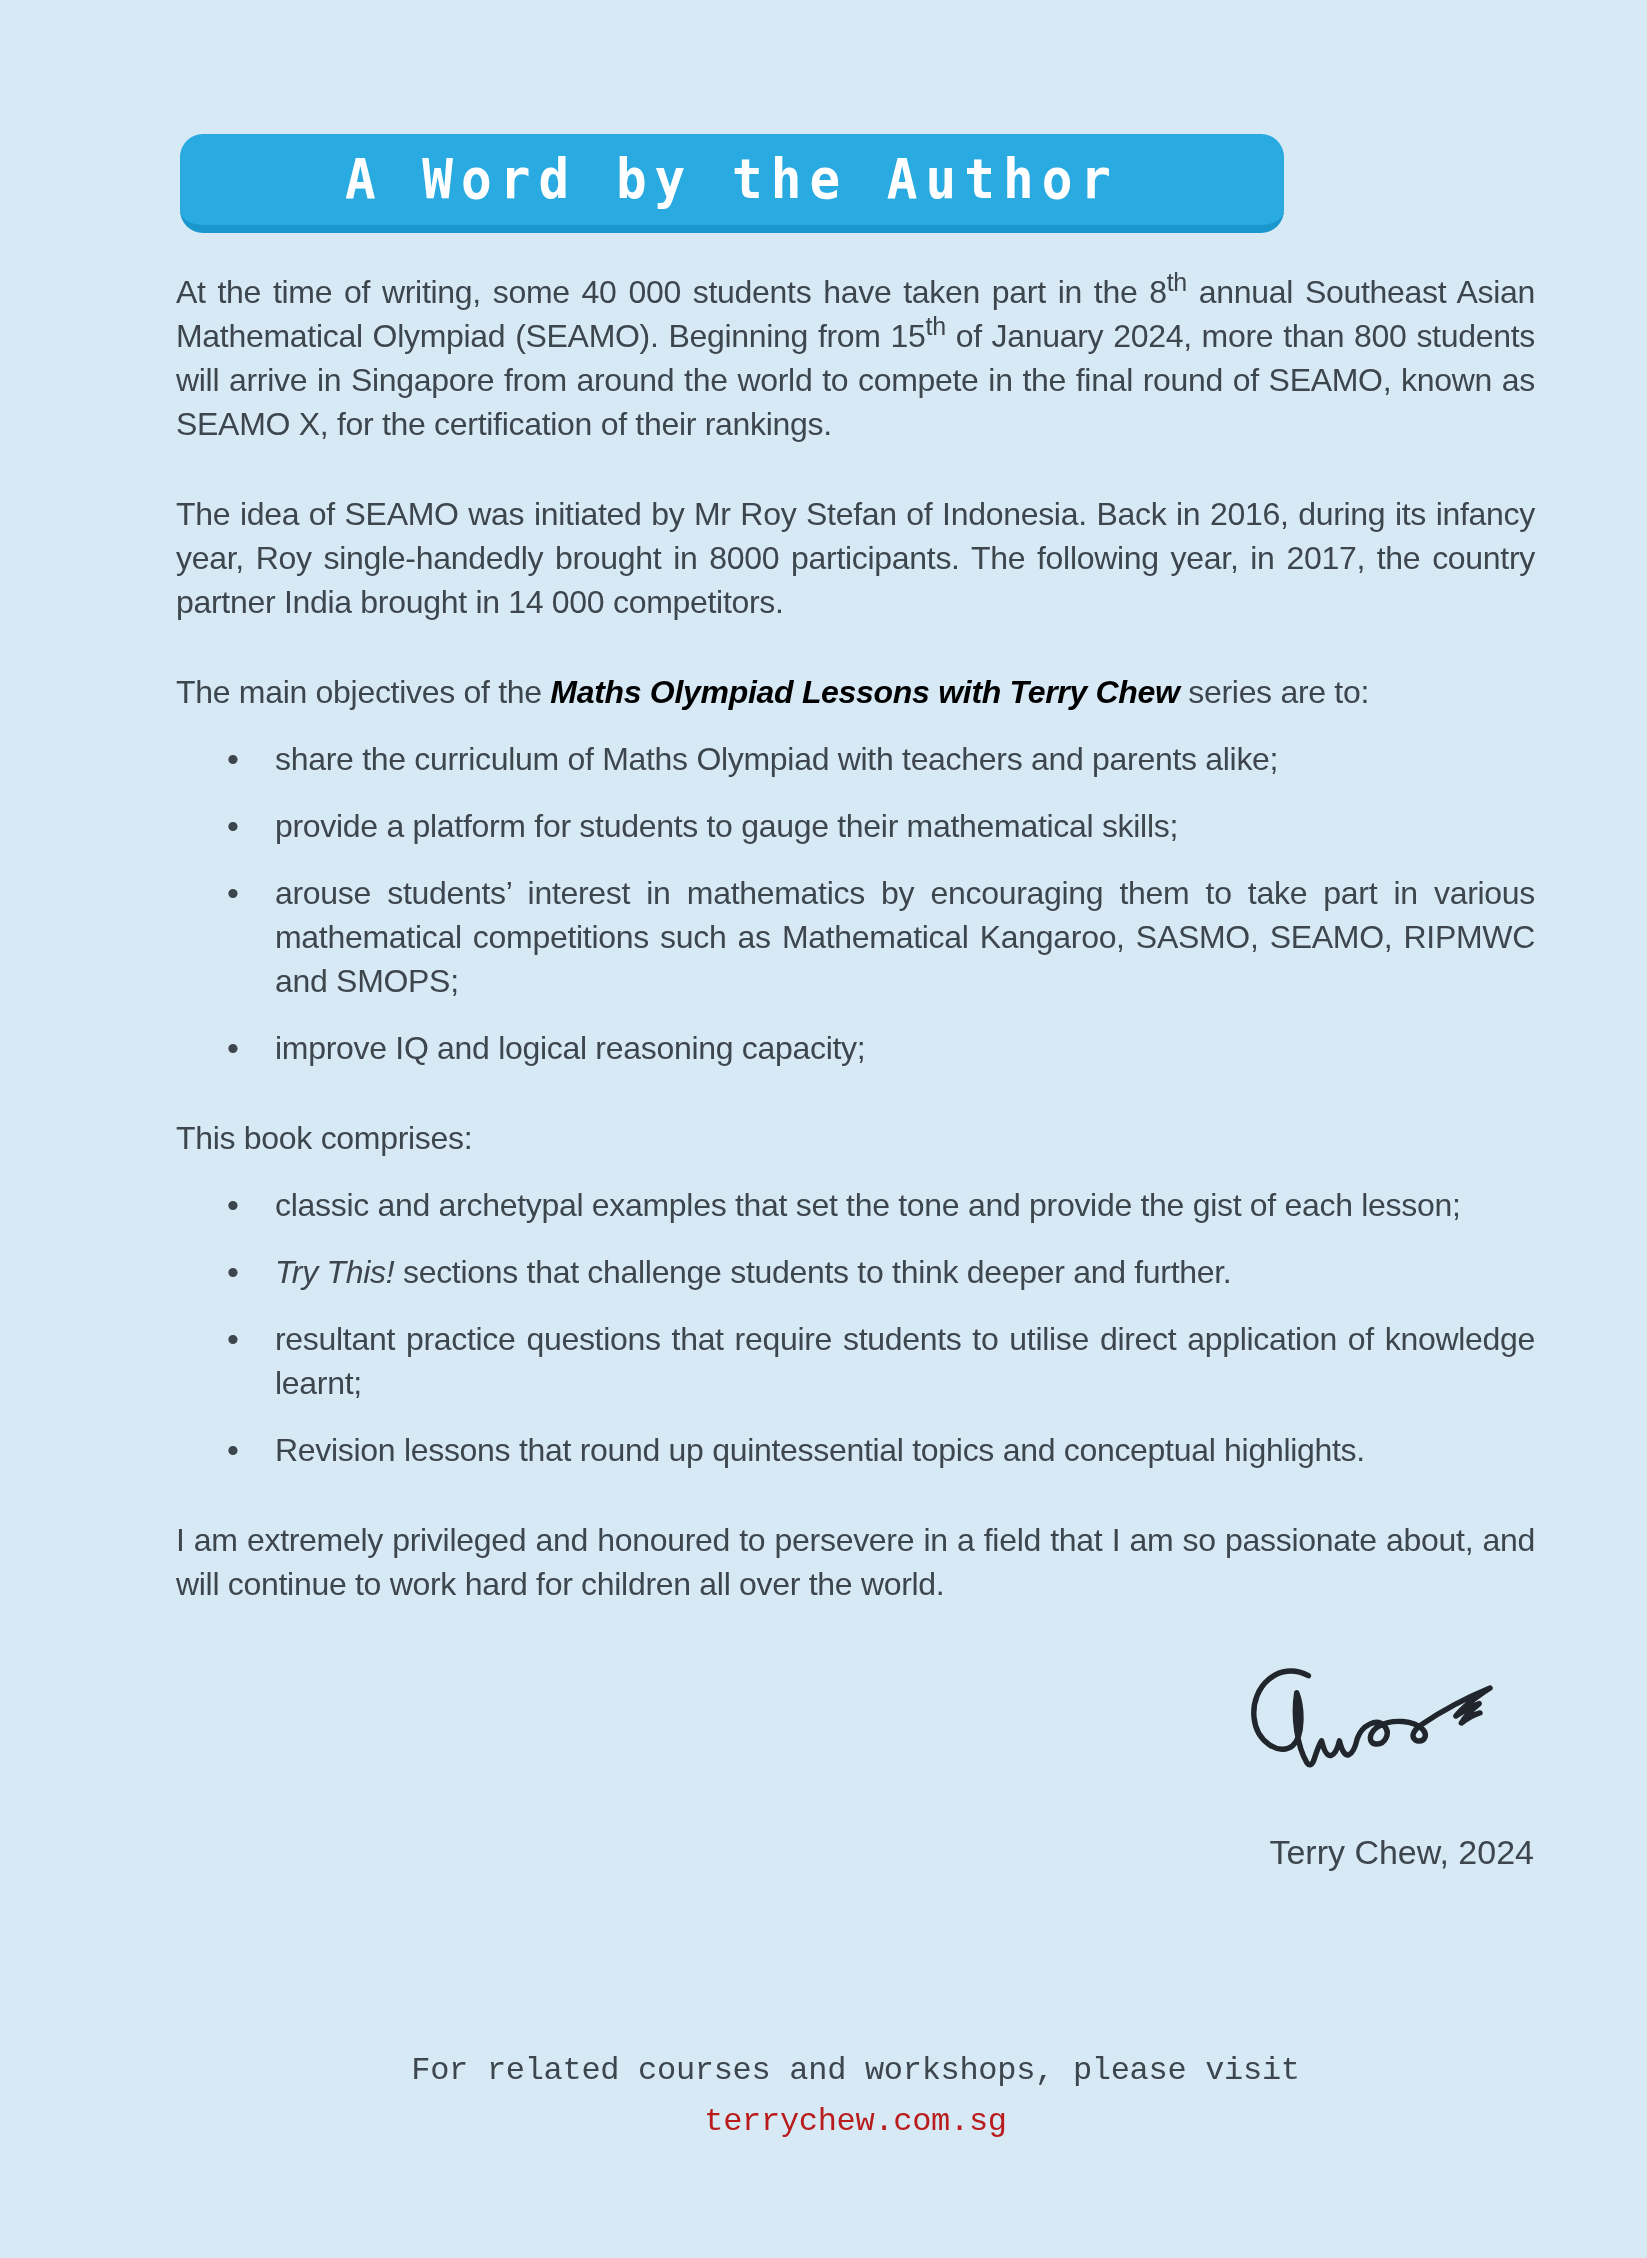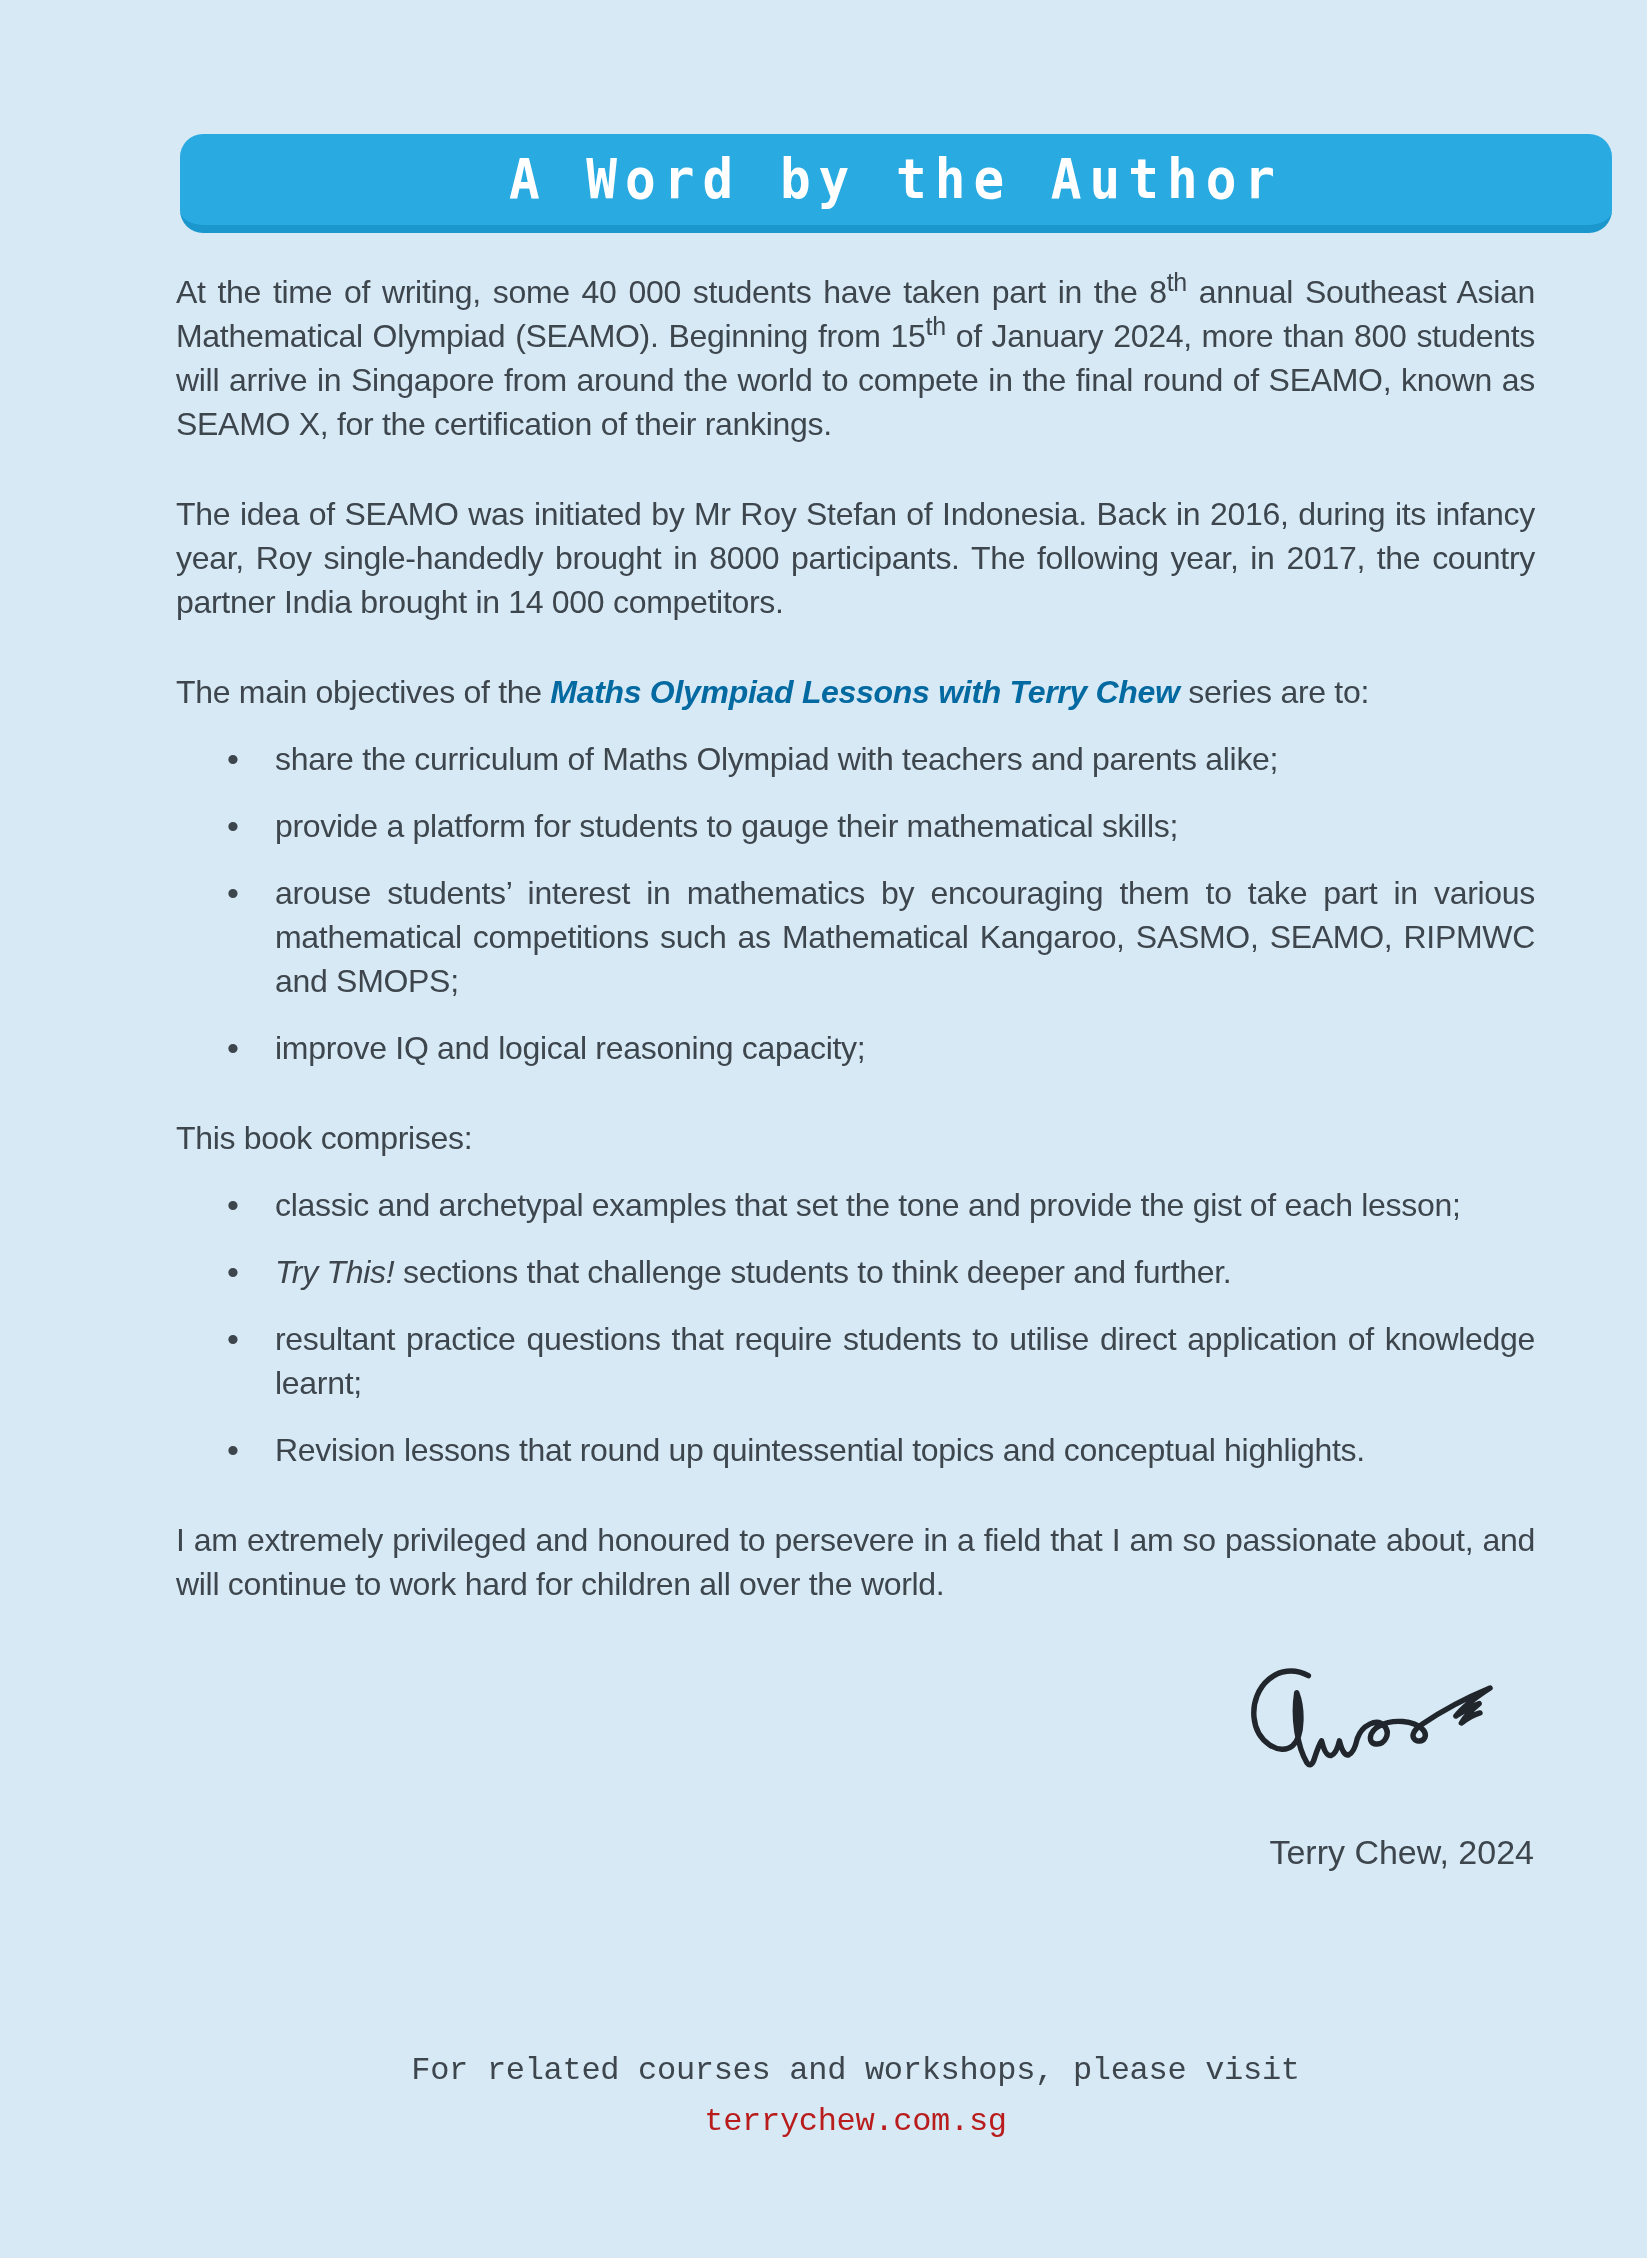--- a/index.html
+++ b/index.html
@@ -3,42 +3,42 @@
 <meta charset="utf-8">
 <style>
   * { margin:0; padding:0; box-sizing:border-box; }
   html,body { width:1647px; height:2258px; }
   body { background:#D7E9F5; font-family:"Liberation Sans", sans-serif; }
 
   .page { position:relative; width:1647px; height:2258px; overflow:hidden; background:#D7E9F5; }
 
   
   .banner {
-    position:absolute; left:180px; top:134px; width:1432px; height:99px;
+    position:absolute; left:180px; top:134px; width:1104px; height:99px;
     background:#29ABE2; border-radius:23px;
     border-bottom:8.8px solid #1B97CE;
     display:flex; align-items:center; justify-content:center;
   }
   .banner h1 {
     color:#FFFFFF; font-family:"DejaVu Sans Mono", monospace;
     font-weight:bold; font-size:51px; letter-spacing:8px; white-space:nowrap;
     transform:scaleY(1.08);
   }
 
   
   .content {
     position:absolute; left:176px; top:270px; width:1359px;
     color:#3D454D; font-size:32px; line-height:44px;
     letter-spacing:-0.3px; text-align:justify;
   }
   .para { margin-top:46px; }
   .para:first-child { margin-top:0; }
   sup { font-size:25px; line-height:0; vertical-align:super; }
 
-  .series { color:#0369a1; font-weight:bold; font-style:italic; }
+  .series { color:#000000; font-weight:bold; font-style:italic; }
   .it { font-style:italic; }
 
   ul.bullets { list-style:none; margin-top:5.3px; }
   ul.bullets li { position:relative; padding-left:99px; margin-top:23px; }
   ul.bullets li::before {
     content:"\2022"; position:absolute; left:51px; top:0;
     color:#3D454D; font-size:34px;
   }
 
   

